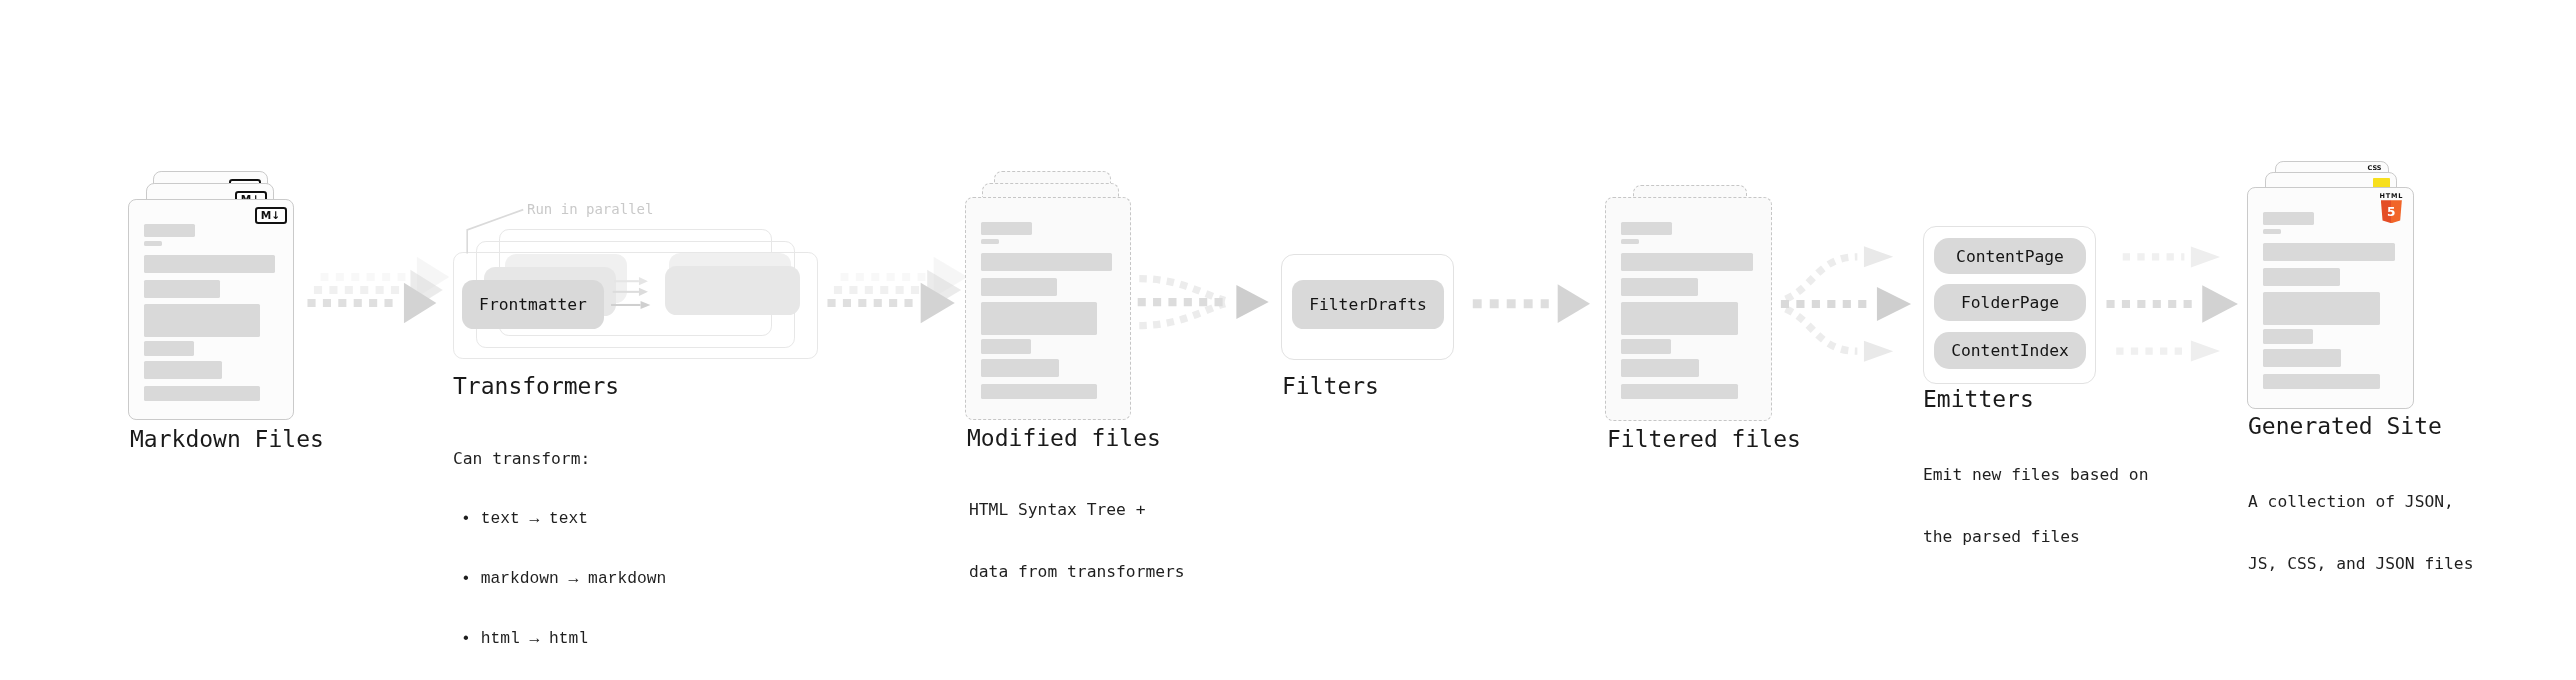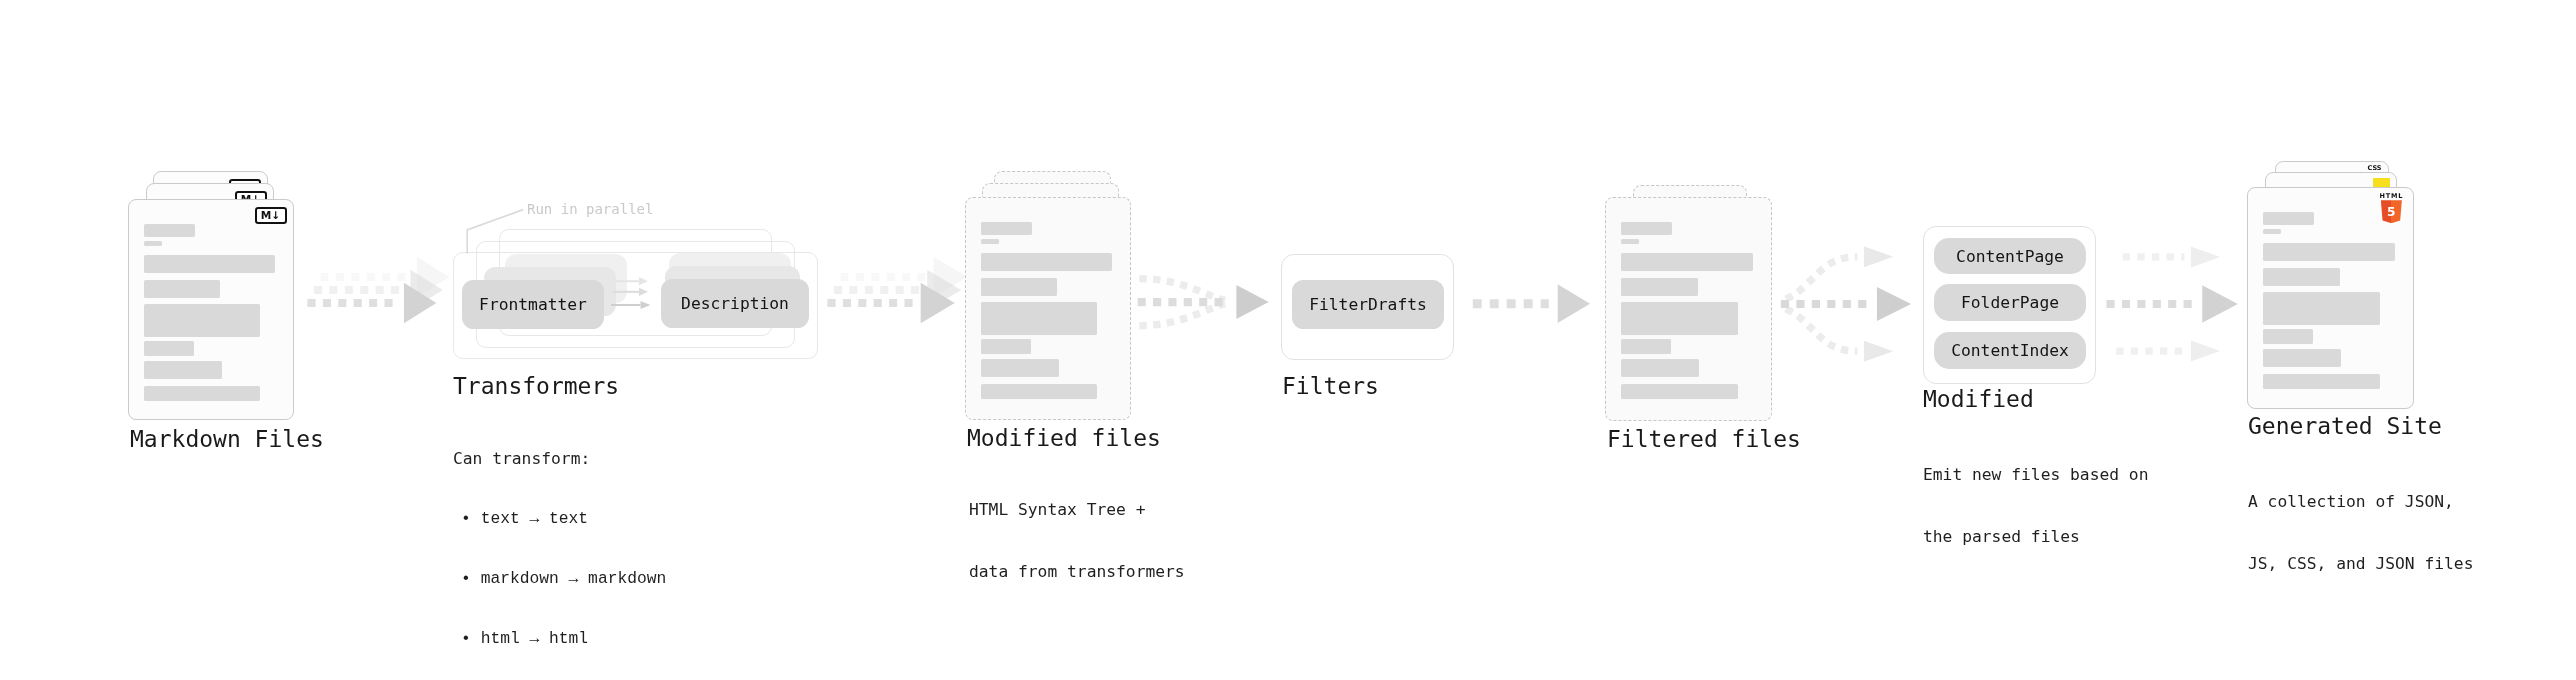--- a/index.html
+++ b/index.html
@@ -115,21 +115,20 @@
         <line x1="2" y1="23" x2="34" y2="23" stroke="#dcdcdc" stroke-width="2.5"></line>
         <polygon points="34,18 34,28 45,23" fill="#dcdcdc"></polygon>
       </g>
     <g>
         <line x1="0" y1="39" x2="36" y2="39" stroke="#cfcfcf" stroke-width="2.5"></line>
         <polygon points="36,34 36,44 48,39" fill="#cfcfcf"></polygon>
       </g>
   </svg>
 
   <div class="pill" style="left:462px;top:280px;width:142px;height:49px">Frontmatter</div>
-  <div class="pill" style="left:661px;top:279px;width:148px;height:49px">Description</div>
 
   <svg class="abs" style="left:455px;top:198px" width="78" height="59" viewBox="0 0 96 72">
     <polyline points="84,14 15,39 15,68" fill="none" stroke="#dadada" stroke-width="2"></polyline>
   </svg>
   <div class="annotation" style="left:527px;top:202px">Run in parallel</div>
 
   <div class="title" style="left:453px;top:375px">Transformers</div>
   <div class="desc tight" style="left:453px;top:410px">
     <div class="desc-line">Can transform:</div>
     <div class="desc-line indent">• text → text</div>
@@ -209,21 +208,21 @@
     <path d="M 12 92 C 48 108 52 144 100 144" fill="none" stroke="#ececec" stroke-width="9" stroke-dasharray="9 8"></path>
     <polygon points="108,131 108,157 144,144" fill="#e9e9e9"></polygon>
     <line x1="6" y1="86" x2="116" y2="86" stroke="#d9d9d9" stroke-width="10" stroke-dasharray="10 9"></line>
     <polygon points="124,65 124,107 166,86" fill="#cfcfcf"></polygon>
   </svg>
 
   <div class="box" style="left:1923px;top:226px;width:173px;height:158px"></div>
   <div class="pill small" style="left:1934px;top:238px;width:152px;height:36px">ContentPage</div>
   <div class="pill small" style="left:1934px;top:284px;width:152px;height:37px">FolderPage</div>
   <div class="pill small" style="left:1934px;top:332px;width:152px;height:37px">ContentIndex</div>
-  <div class="title" style="left:1923px;top:388px">Modified</div>
+  <div class="title" style="left:1923px;top:388px">Emitters</div>
   <div class="desc" style="left:1923px;top:425px">
     <div class="desc-line">Emit new files based on</div>
     <div class="desc-line">the parsed files</div>
   </div>
 
   <svg class="abs" style="left:2100px;top:234px" width="142" height="140" viewBox="0 0 175 172">
     <line x1="28" y1="28" x2="104" y2="28" stroke="#f0f0f0" stroke-width="9" stroke-dasharray="9 9"></line>
     <polygon points="112,15 112,41 148,28" fill="#eeeeee"></polygon>
     <line x1="8" y1="86" x2="118" y2="86" stroke="#dcdcdc" stroke-width="10" stroke-dasharray="10 9"></line>
     <polygon points="126,63 126,109 170,86" fill="#d2d2d2"></polygon>

